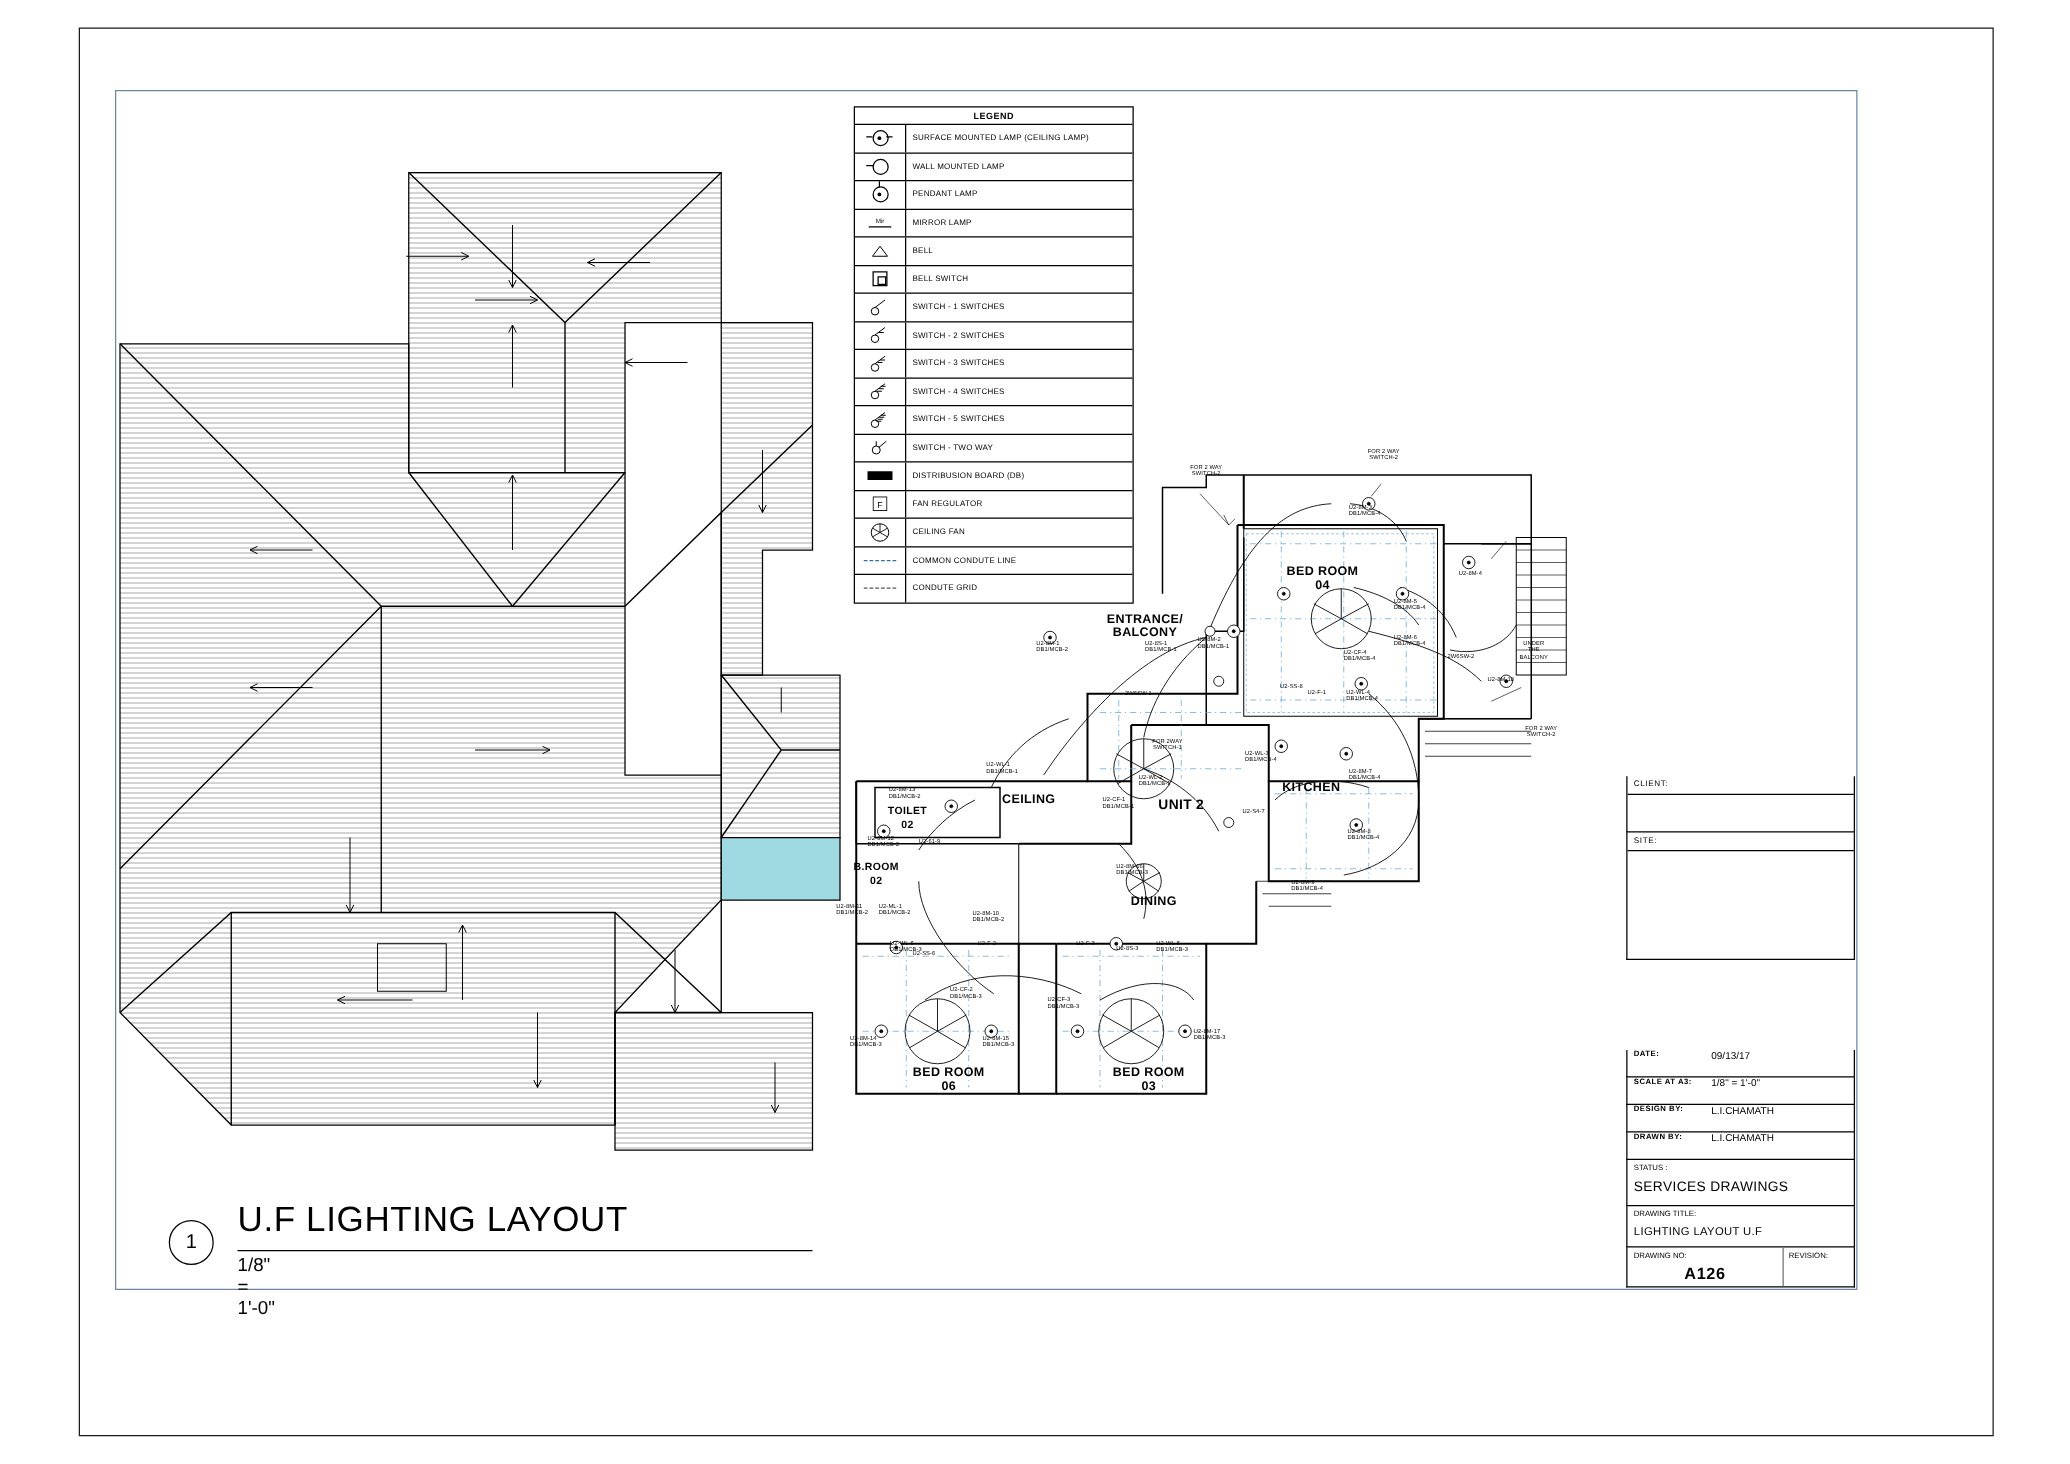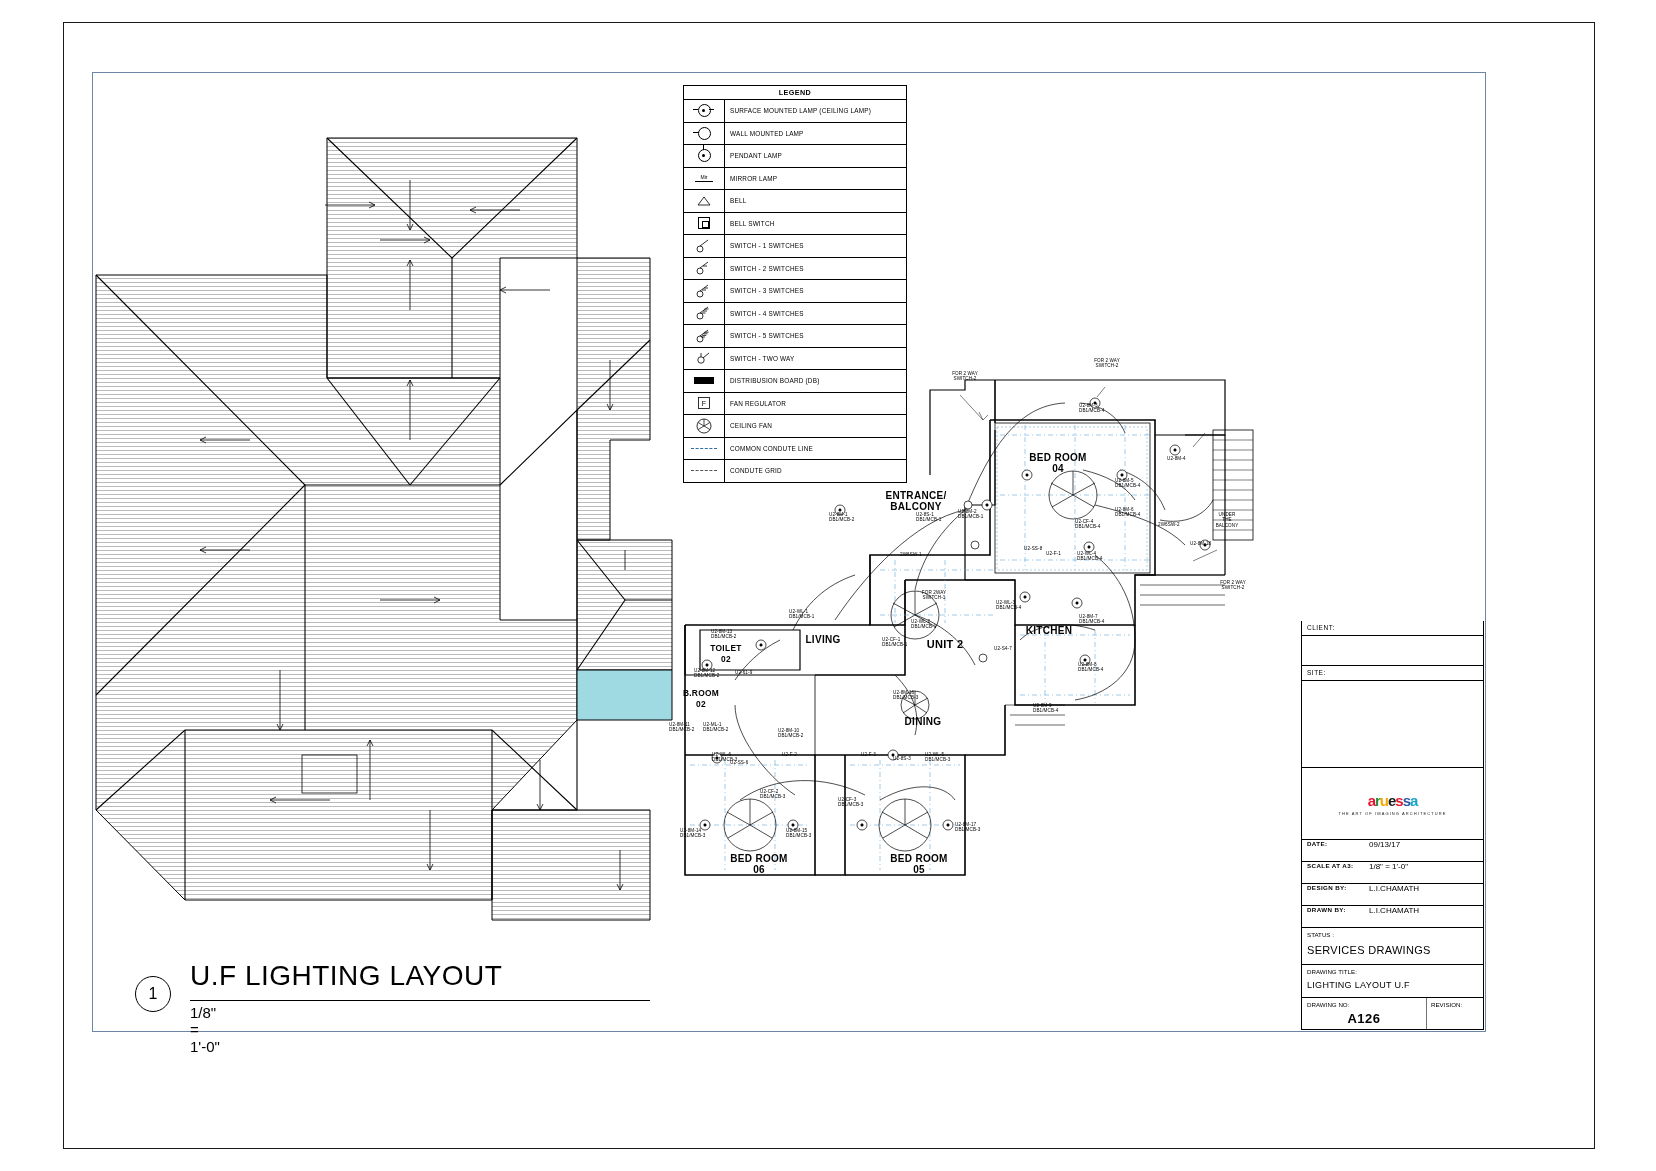--- a/index.html
+++ b/index.html
@@ -283,34 +283,34 @@
       <path d="M552,175 L528,186"></path>
     </g>
   </svg>
 
   <div class="lbl" style="left:1018px;top:452px;width:80px;">
     <span>BED ROOM</span><br><span>04</span>
   </div>
   <div class="lbl" style="left:866px;top:490px;width:100px;">
     <span>ENTRANCE/</span><br><span>BALCONY</span>
   </div>
-  <div class="lbl" style="left:793px;top:634px;width:60px;"><span>LIVING</span></div>
+  <div class="lbl" style="left:793px;top:634px;width:60px;"><span>CEILING</span></div>
   <div class="lbl" style="left:1014px;top:625px;width:70px;"><span>KITCHEN</span></div>
   <div class="lbl" style="left:698px;top:643px;width:56px;font-size:8.4px;">
     <span>TOILET</span><br><span>02</span>
   </div>
   <div class="lbl" style="left:671px;top:688px;width:60px;font-size:8.4px;">
     <span>B.ROOM</span><br><span>02</span>
   </div>
   <div class="lbl" style="left:893px;top:716px;width:60px;"><span>DINING</span></div>
   <div class="lbl" style="left:714px;top:853px;width:90px;">
     <span>BED ROOM</span><br><span>06</span>
   </div>
   <div class="lbl" style="left:874px;top:853px;width:90px;">
-    <span>BED ROOM</span><br><span>05</span>
+    <span>BED ROOM</span><br><span>03</span>
   </div>
   <div class="lbl" style="left:915px;top:639px;width:60px;font-size:11px;"><span>UNIT 2</span></div>
 
   <div class="note-sm" style="left:935px;top:371px;width:60px;white-space:pre-line;">FOR 2 WAY
 SWITCH-2</div>
   <div class="note-sm" style="left:1077px;top:358px;width:60px;white-space:pre-line;">FOR 2 WAY
 SWITCH-2</div>
   <div class="note-sm" style="left:1207px;top:512px;width:40px;white-space:pre-line;">UNDER
 THE
 BALCONY</div>
@@ -566,26 +566,20 @@
   <div class="client-box">
     <span>CLIENT:</span>
     <div class="sep"></div>
   </div>
 
   <div class="site-box">
     <span>SITE:</span>
     <div class="sep"></div>
   </div>
 
-  <div class="logo-box">
-    <div class="logo-main">
-      <span style="color:#e8122c;">a</span><span style="color:#2b8f3f;">r</span><span style="color:#f6a800;">u</span><span style="color:#1a1a1a;">e</span><span style="color:#e8122c;">s</span><span style="color:#2b57a6;">s</span><span style="color:#16a4c8;">a</span>
-    </div>
-    <div class="logo-sub">THE ART OF IMAGING ARCHITECTURE</div>
-  </div>
 
   <div class="row-box" style="top:840px;height:22px;">
     <div class="lab">DATE:</div>
     <div class="val">09/13/17</div>
   </div>
 
   <div class="row-box" style="top:862px;height:22px;">
     <div class="lab">SCALE AT A3:</div>
     <div class="val">1/8" = 1'-0"</div>
   </div>

